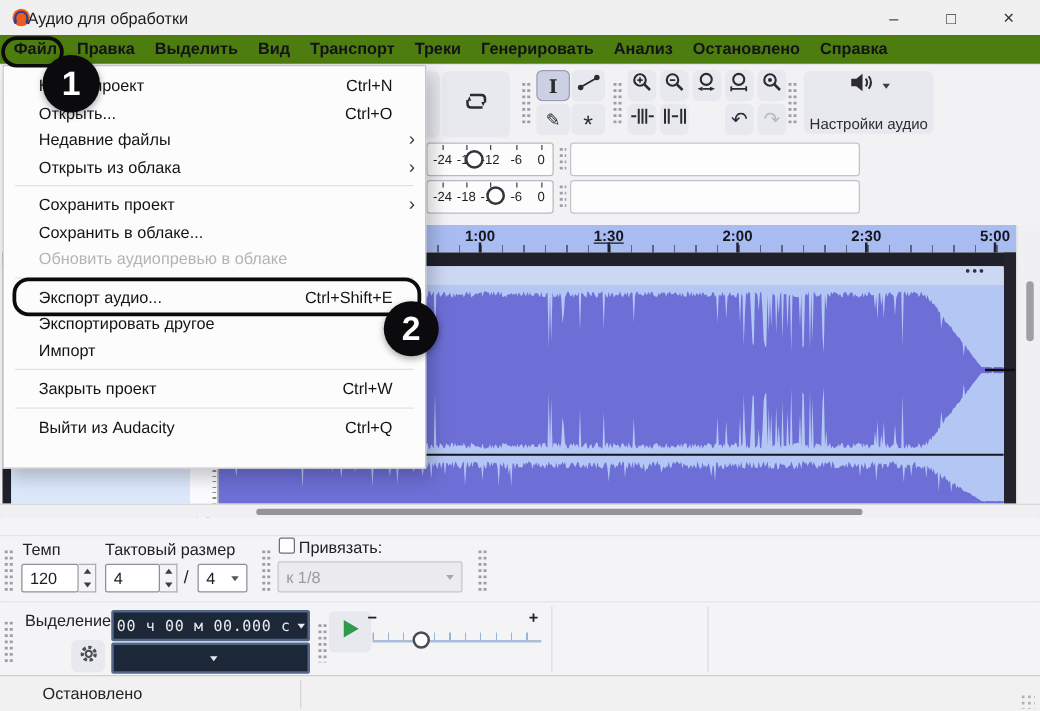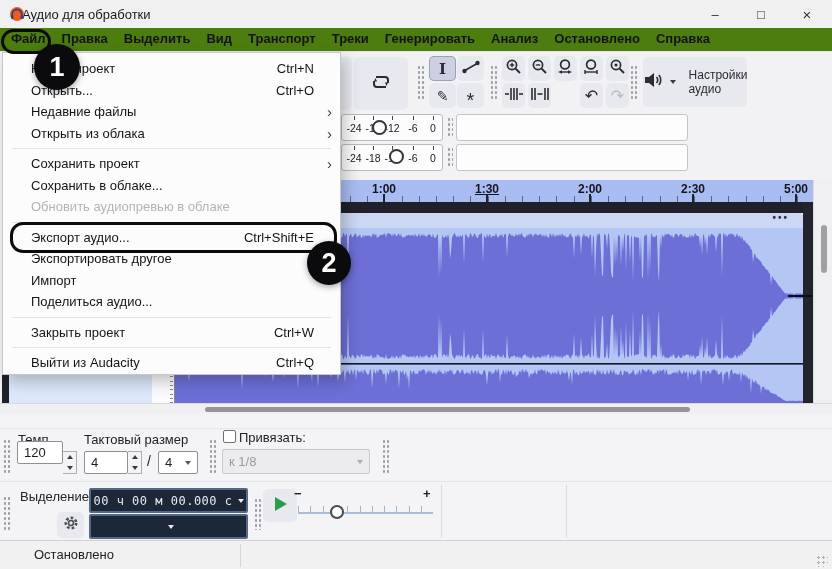--- a/index.html
+++ b/index.html
@@ -185,21 +185,21 @@
     </div>
     <div class="tbtn" style="left:580px;top:31px;width:23px;height:25px;font-size:16px">
         <span>↶</span>
       </div>
     <div class="tbtn" style="left:606px;top:31px;width:23px;height:25px;font-size:16px;color:#b9b9c2">
         <span>↷</span>
       </div>
 
     <div class="grip" style="left:630px;top:13px;height:36px"></div>
 
-    <div class="tbtn" style="left:643px;top:5px;width:104px;height:50px;flex-direction:row;gap:13px">
+    <div class="tbtn" style="left:643px;top:5px;width:104px;height:50px;flex-direction:column;gap:13px">
       <span style="display:flex;align-items:center;gap:5px">
         <span><svg width="22" height="16" viewBox="0 0 22 16">
               <polygon points="2,5 6,5 11,1 11,15 6,11 2,11" fill="#2b2b31"></polygon>
               <path d="M13.5 5 Q16 8 13.5 11" stroke="#2b2b31" stroke-width="1.6" fill="none"></path>
               <path d="M16 3 Q19.5 8 16 13" stroke="#2b2b31" stroke-width="1.6" fill="none"></path>
             </svg></span>
         <span class="tri-down"></span>
       </span>
       <span style="font-size:12px">Настройки аудио</span>
     </div>
@@ -279,21 +279,21 @@
   </div>
 
   <div class="abs" style="left:0;top:403px;width:832px;height:11px;background:#f0f0f2;border-top:1px solid #d8d8da">
     <div style="position:absolute;left:205px;top:3px;width:485px;height:5px;background:#939398;border-radius:2.5px"></div>
   </div>
 
   <div class="dock-row" style="top:414px;height:14px"></div>
   <div class="dock-row" style="top:428px;height:53px;border-top:1px solid #e5e5e8">
     <div class="grip" style="left:3px;top:10px;height:36px"></div>
     <span class="lbl" style="left:18px;top:3px">Темп</span>
-    <div class="num-input" style="left:17px;top:12px;width:46px;height:23px">120</div>
+    <div class="num-input" style="left:17px;top:22px;width:46px;height:23px">120</div>
     <div class="spinner" style="left:63px;top:22px;height:23px">
         <span class="tri-up"></span>
         <span class="tri-down"></span>
       </div>
     <span class="lbl" style="left:84px;top:3px">Тактовый размер</span>
     <div class="num-input" style="left:84px;top:22px;width:44px;height:23px">4</div>
     <div class="spinner" style="left:128px;top:22px;height:23px">
         <span class="tri-up"></span>
         <span class="tri-down"></span>
       </div>
@@ -387,24 +387,20 @@
         <span class="fm-right shortcut">Ctrl+Shift+E</span>
       </div>
       <div class="fm-row">
         <span>Экспортировать другое</span>
         <span class="fm-right arrow">›</span>
       </div>
       <div class="fm-row">
         <span>Импорт</span>
         <span class="fm-right arrow">›</span>
       </div>
-      <div class="fm-row">
-        <span>Поделиться аудио...</span>
-        <span class="fm-right arrow"></span>
-      </div>
       <div class="menu-sep"></div>
       <div class="fm-row">
         <span>Закрыть проект</span>
         <span class="fm-right shortcut">Ctrl+W</span>
       </div>
       <div class="menu-sep"></div>
       <div class="fm-row">
         <span>Выйти из Audacity</span>
         <span class="fm-right shortcut">Ctrl+Q</span>
       </div>

